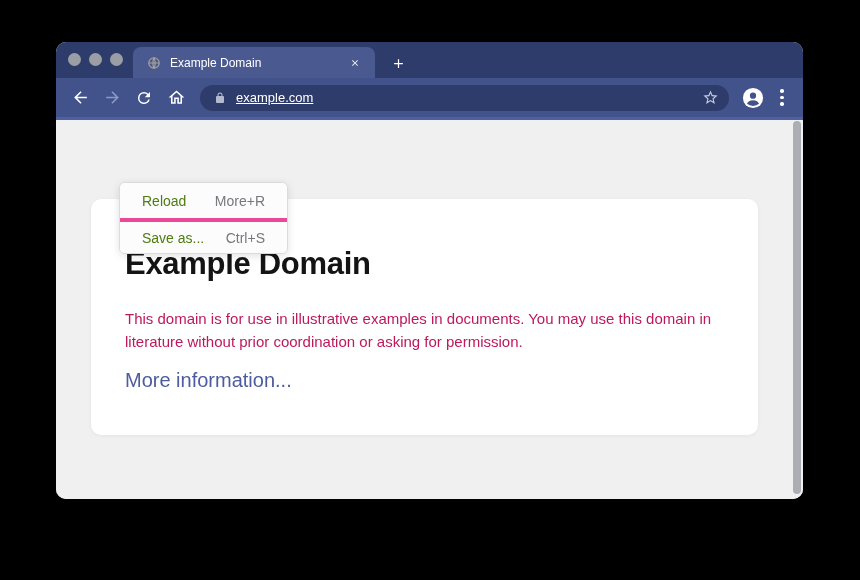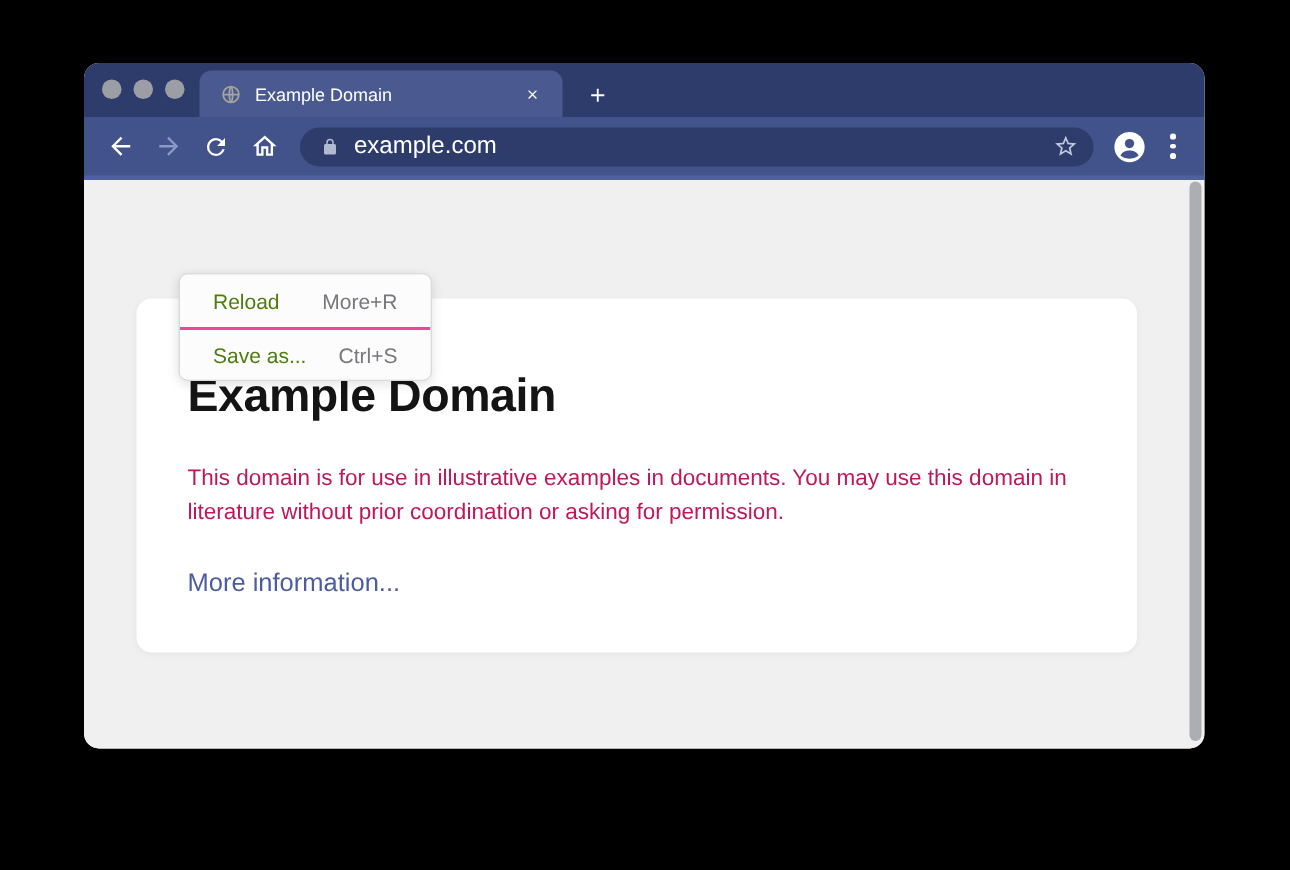--- a/index.html
+++ b/index.html
@@ -37,21 +37,21 @@
   .toolbar{
     position:relative;height:42px;background:var(--toolbar);
     display:flex;align-items:center;padding:0 14px 3px 8px;
   }
   .toolbar::after{content:"";position:absolute;left:0;right:0;bottom:0;height:3px;background:var(--strip);}
   .nav-btn{width:28px;height:28px;display:flex;align-items:center;justify-content:center;margin:0 2px;flex:0 0 auto;}
   .addressbar{
     flex:1;height:26px;background:var(--urlbar);border-radius:13px;
     display:flex;align-items:center;padding:0 10px 0 14px;margin:0 6px 0 8px;min-width:0;
   }
-  .url-text{color:#fff;font-size:16px;margin-left:10px;flex:1;white-space:nowrap;overflow:hidden;}
+  .url-text{color:#fff;font-size:13px;margin-left:10px;flex:1;white-space:nowrap;overflow:hidden;text-decoration:underline;}
   .avatar{width:22px;height:22px;margin:0 11px 0 7px;flex:0 0 auto;}
   .dots{display:flex;flex-direction:column;gap:3px;width:14px;align-items:center;flex:0 0 auto;}
   .dots span{width:3.5px;height:3.5px;border-radius:50%;background:#fff;}
   
   .content{position:relative;height:386px;background:var(--pagebg);}
   .scroll-thumb{
     position:absolute;right:2px;top:1px;width:8px;height:373px;
     background:#ABAEB3;border-radius:4px;
   }
   .card{
@@ -61,34 +61,34 @@
   }
   .page-heading{
     position:absolute;left:34px;top:47px;
     font-size:31px;font-weight:bold;color:#141414;letter-spacing:-0.3px;
   }
   .page-body{
     position:absolute;left:34px;top:108px;max-width:590px;
     font-size:15px;line-height:23px;color:#be185d;
   }
   .page-link{
-    position:absolute;left:34px;top:180px;
-    font-size:17px;color:var(--link);text-decoration:none;
+    position:absolute;left:34px;top:170px;
+    font-size:20px;color:var(--link);text-decoration:none;
   }
   
   .context-menu{
     position:absolute;left:63px;top:62px;width:169px;
     background:#FCFCFC;border:1px solid #DBDBDE;border-radius:6px;
     box-shadow:0 2px 8px rgba(0,0,0,0.12);overflow:hidden;
   }
   .menu-item{
     height:35px;display:flex;align-items:center;justify-content:space-between;
     padding:0 22px;font-size:14px;background:#FCFCFC;
   }
-  .menu-item + .menu-item{border-top:2px solid #ec4899;text-align:right;}
+  .menu-item + .menu-item{border-top:4px solid #ec4899;text-align:right;}
   .menu-label{color:#4d7c0f;}
   .menu-shortcut{color:#77777D;}
   svg{display:block;}
 </style>
 </head>
 <body>
 
 <div class="window">
 
   <div class="titlebar">

